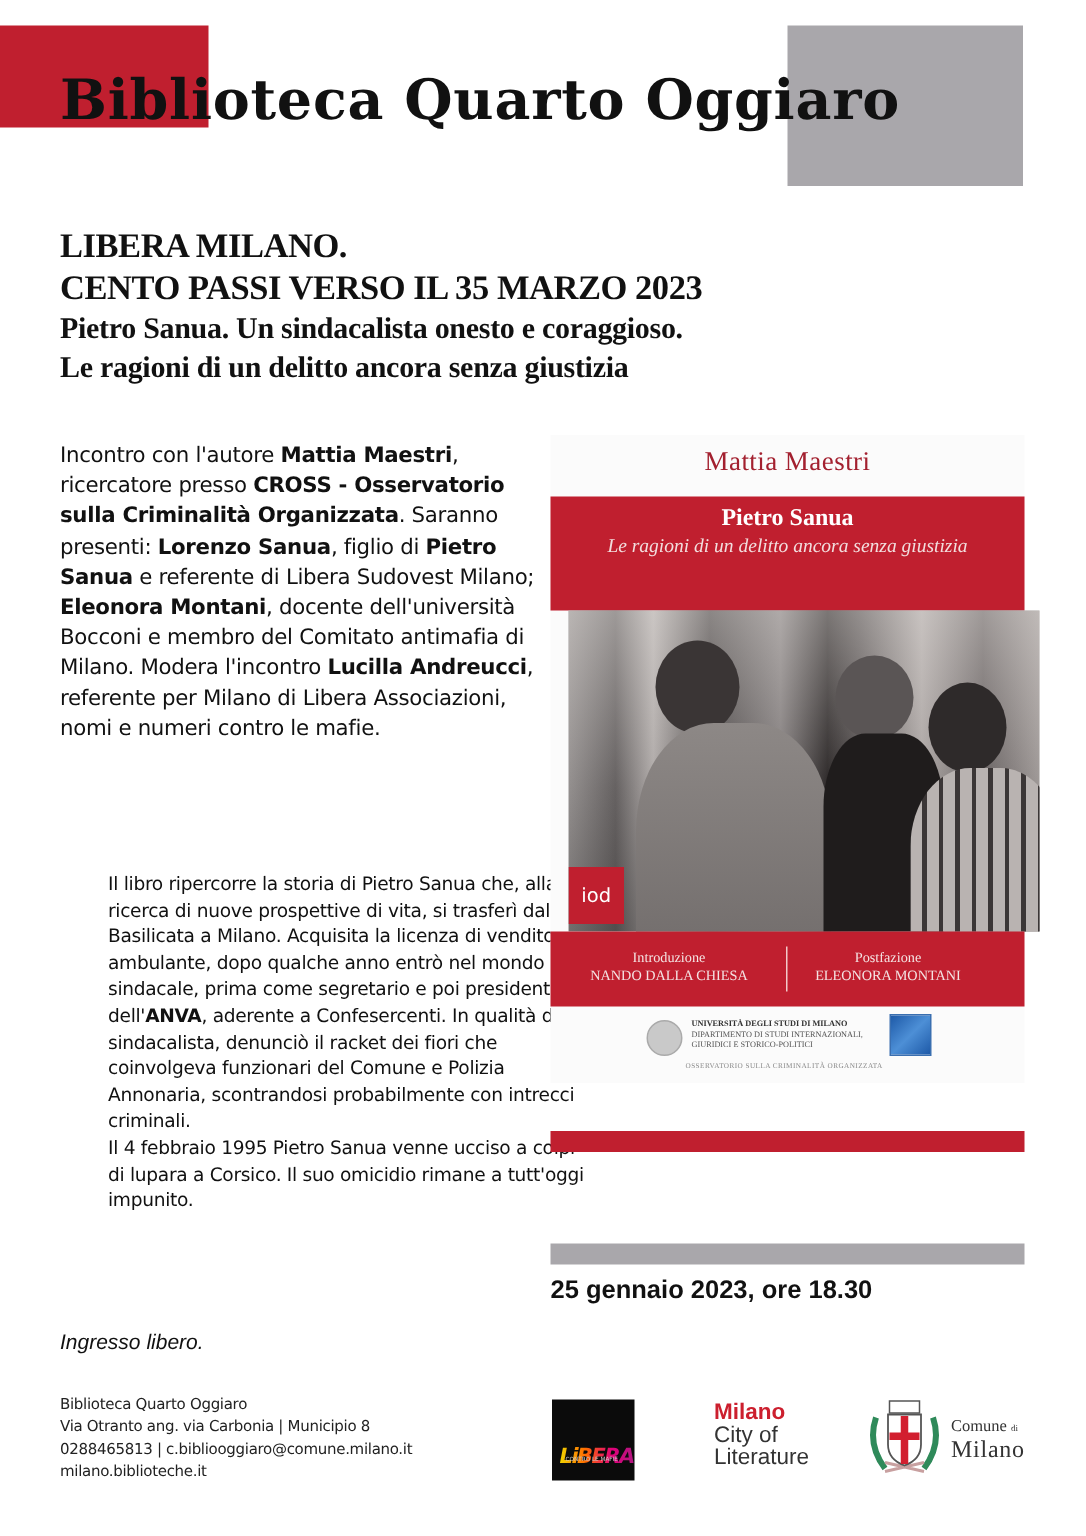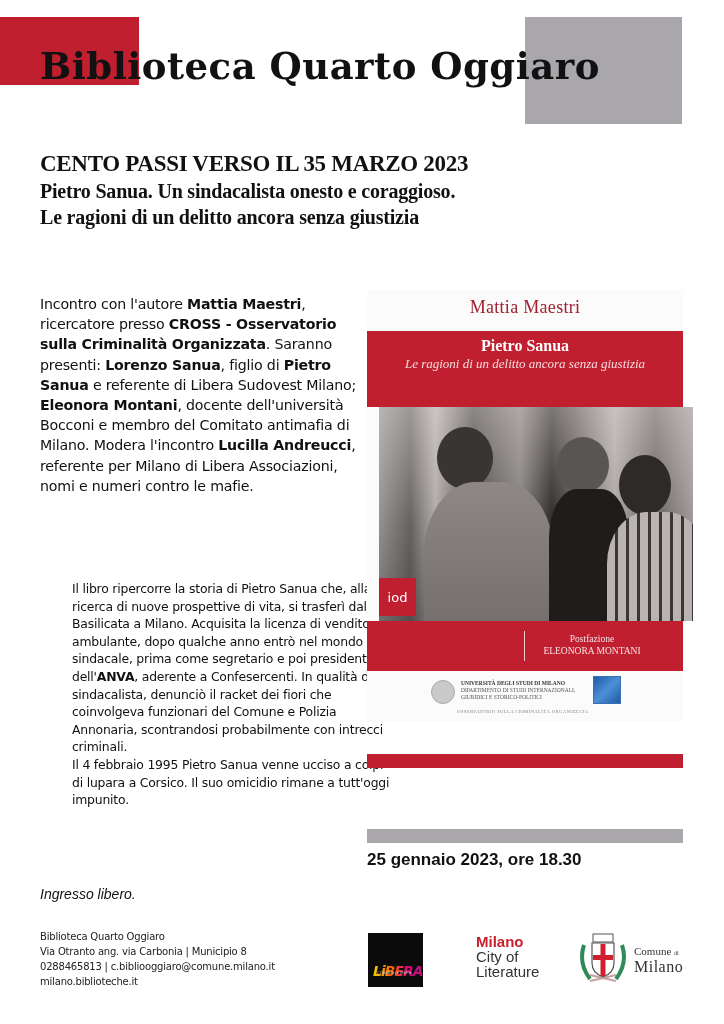--- a/index.html
+++ b/index.html
@@ -62,20 +62,21 @@
   #comune-text .c2 { font-size:16px; line-height:16px; letter-spacing:0.5px; }
 </style>
 </head>
 <body>
 
 <div id="red-block" class="abs"></div>
 <div id="grey-block" class="abs"></div>
 <div id="title" class="abs">Biblioteca Quarto Oggiaro</div>
 
 <div id="event-head" class="abs">
+  <div class="l1">LIBERA MILANO.</div>
   <div class="l1">CENTO PASSI VERSO IL 35 MARZO 2023</div>
   <div class="l3">Pietro Sanua. Un sindacalista onesto e coraggioso.</div>
   <div class="l3">Le ragioni di un delitto ancora senza giustizia</div>
 </div>
 
 <div id="intro" class="abs"><span>Incontro con l'autore </span><b>Mattia Maestri</b><span>, ricercatore presso </span><b>CROSS - Osservatorio sulla Criminalità Organizzata</b><span>. Saranno presenti: </span><b>Lorenzo Sanua</b><span>, figlio di </span><b>Pietro Sanua</b><span> e referente di Libera Sudovest Milano; </span><b>Eleonora Montani</b><span>, docente dell'università Bocconi e membro del Comitato antimafia di Milano. Modera l'incontro </span><b>Lucilla Andreucci</b><span>, referente per Milano di Libera Associazioni, nomi e numeri contro le mafie.</span></div>
 
 <div id="story" class="abs"><span>Il libro ripercorre la storia di Pietro Sanua che, alla ricerca di nuove prospettive di vita, si trasferì dalla Basilicata a Milano. Acquisita la licenza di venditore ambulante, dopo qualche anno entrò nel mondo sindacale, prima come segretario e poi presidente dell'</span><b>ANVA</b><span>, aderente a Confesercenti. In qualità di sindacalista, denunciò il racket dei fiori che coinvolgeva funzionari del Comune e Polizia Annonaria, scontrandosi probabilmente con intrecci criminali.</span><br><span>Il 4 febbraio 1995 Pietro Sanua venne ucciso a colpi di lupara a Corsico. Il suo omicidio rimane a tutt'oggi impunito.</span></div>
 
 <div id="entry" class="abs">Ingresso libero.</div>
@@ -90,20 +91,24 @@
     <div class="bg"></div>
     <div class="fig" style="left:58px;top:20px;width:56px;height:62px;background:#3a3535;"></div>
     <div class="fig" style="left:45px;top:75px;width:130px;height:180px;border-radius:40% 40% 0 0;background:linear-gradient(180deg,#8d8886,#6e6968);"></div>
     <div class="fig" style="left:178px;top:30px;width:52px;height:56px;background:#5a5555;"></div>
     <div class="fig" style="left:170px;top:82px;width:80px;height:140px;border-radius:35% 35% 0 0;background:#1f1c1c;"></div>
     <div class="fig" style="left:240px;top:48px;width:52px;height:60px;background:#2e2a2a;"></div>
     <div class="fig" style="left:228px;top:105px;width:100px;height:130px;border-radius:40% 40% 0 0;background:repeating-linear-gradient(90deg,#b9b3b1 0 8px,#3b3636 8px 11px),#888;"></div>
     <div id="iod">iod</div>
   </div>
   <div id="book-credits" class="abs">
+    <div class="col" style="left:0;">
+      <div>Introduzione</div>
+      <div>NANDO DALLA CHIESA</div>
+    </div>
     <div class="divider"></div>
     <div class="col" style="left:146px;">
       <div>Postfazione</div>
       <div>ELEONORA MONTANI</div>
     </div>
   </div>
   <div id="book-univ" class="abs">
     <div id="univ-seal"></div>
     <div id="univ-text">
       <div class="u1">UNIVERSITÀ DEGLI STUDI DI MILANO</div>

